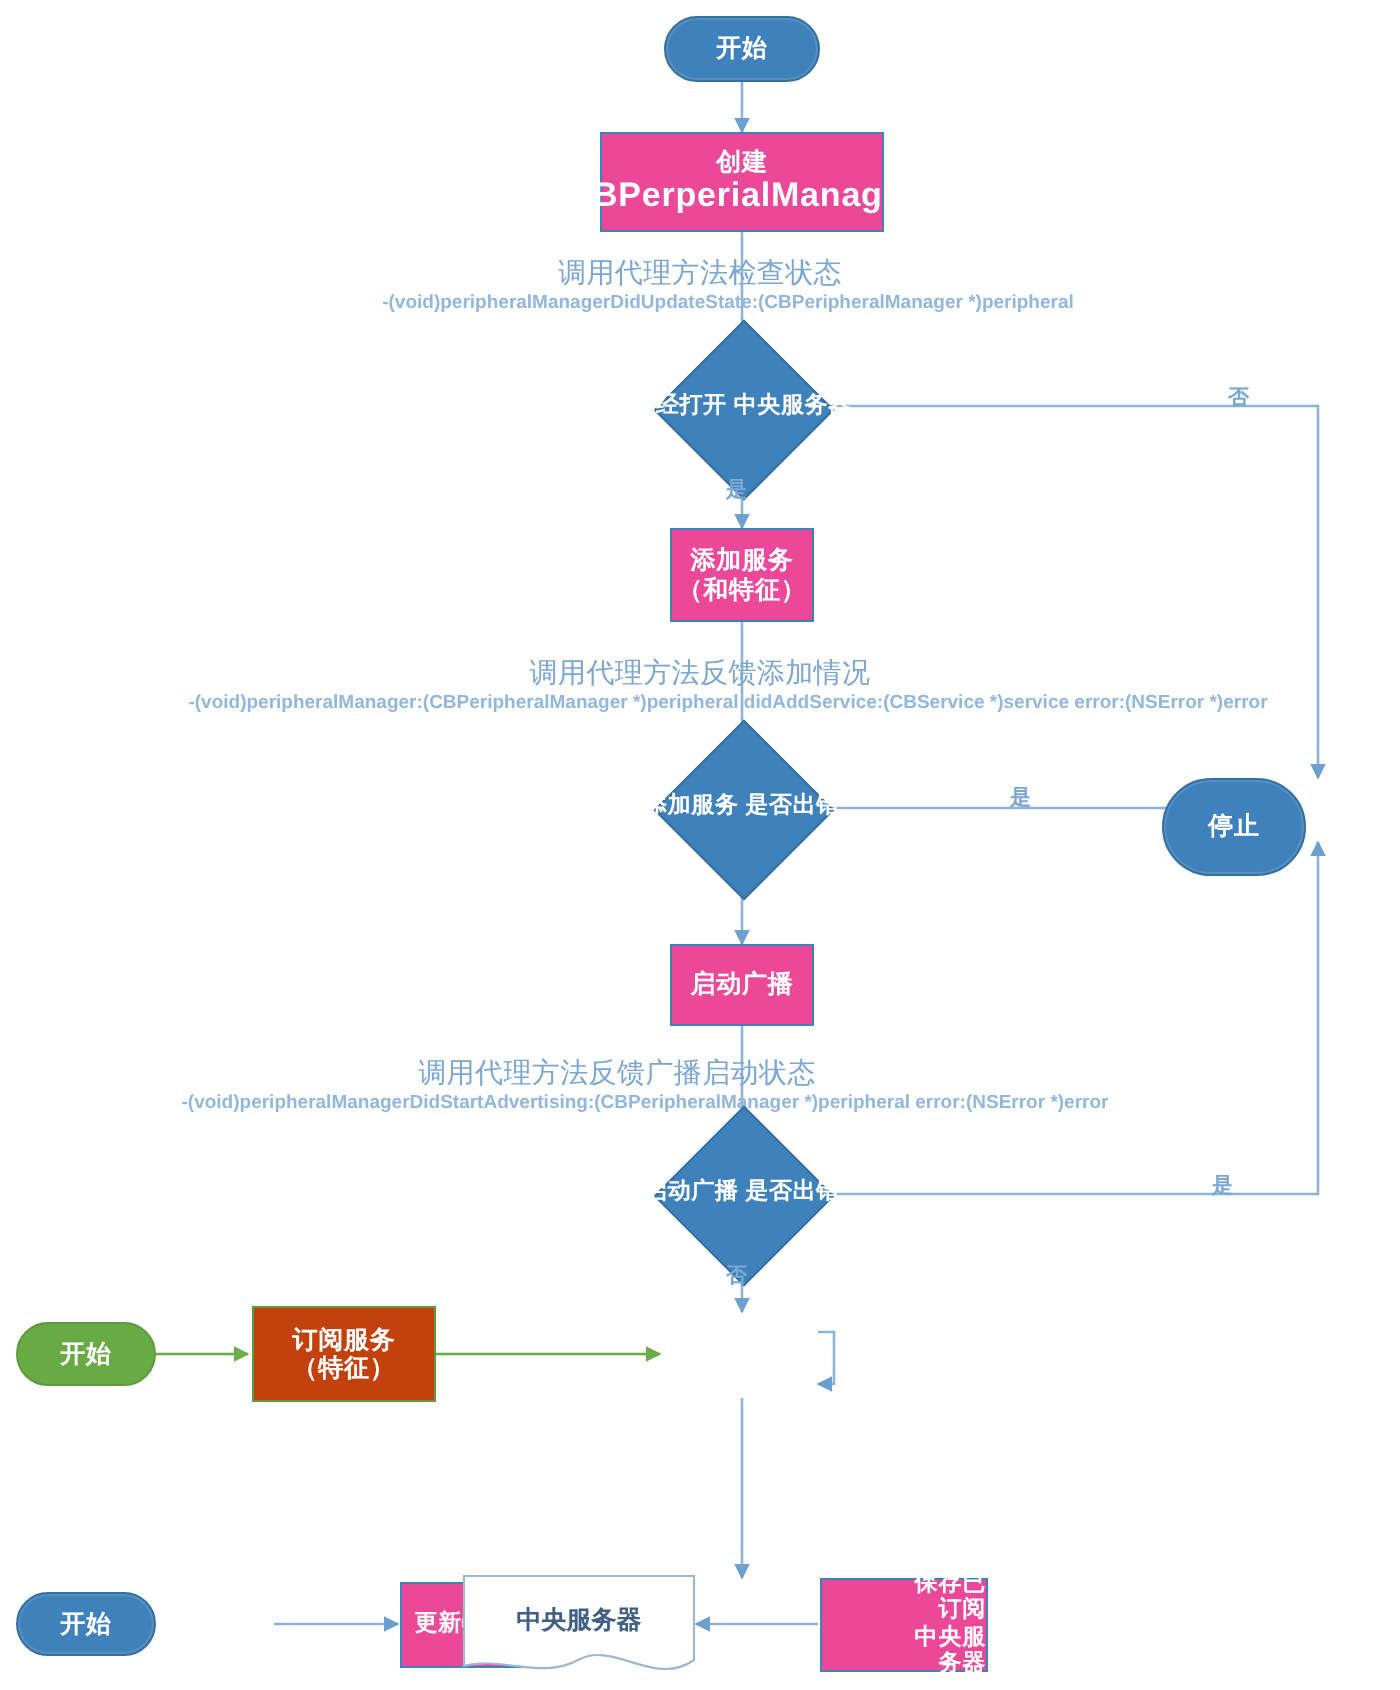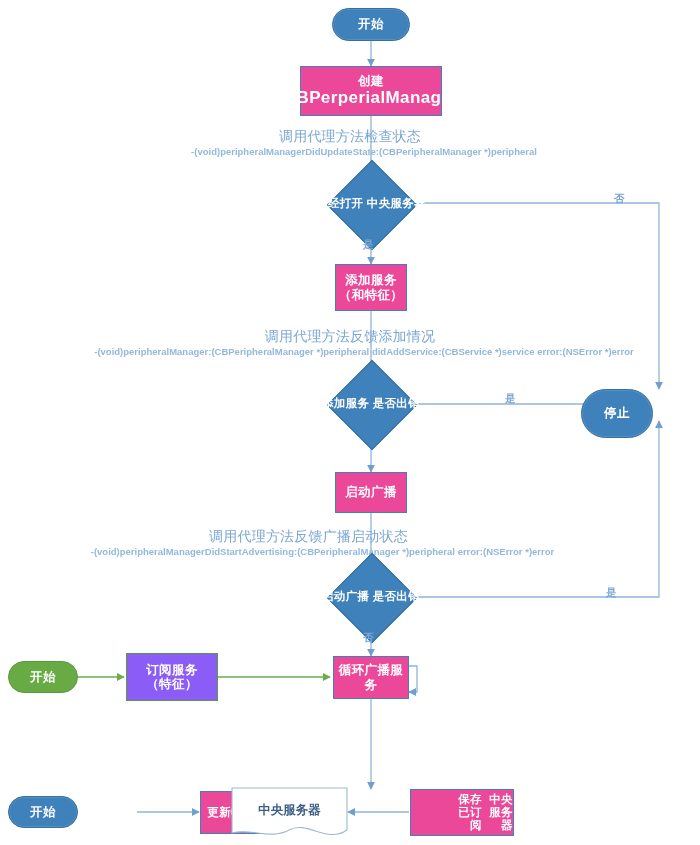--- a/index.html
+++ b/index.html
@@ -10,21 +10,21 @@
 
   .node{position:absolute;box-sizing:border-box;display:flex;align-items:center;
         justify-content:center;text-align:right;color:#ffffff;line-height:1.15;
         font-size:12.5px;font-weight:600;letter-spacing:.4px;}
   .node span{display:block;}
 
   .term-blue{background:#3f81bb;border:1px solid #35719f;border-radius:999px;
              box-shadow:inset 0 0 0 1px rgba(255,255,255,.12);}
   .term-green{background:#68ab45;border:1px solid #5c9b3c;border-radius:999px;}
   .proc-blue{background:#ec4899;border:1px solid #3f81bb;}
-  .proc-green{background:#8b5cf6;border:1px solid #5d9c3e;}
+  .proc-green{background:#c2410c;border:1px solid #5d9c3e;}
 
   .diamond{position:absolute;display:flex;align-items:center;justify-content:center;}
   .diamond .dshape{position:absolute;left:0;top:0;width:100%;height:100%;
        background:#3f81bb;border:1px solid #35719f;
        transform:rotate(45deg);}
   .diamond .dlabel{position:relative;z-index:3;color:#fff;font-size:11.5px;
        font-weight:600;line-height:1.18;text-align:center;letter-spacing:.3px;
        white-space:nowrap;}
 
   .docshape{position:absolute;}
@@ -150,41 +150,37 @@
 
   <div class="node term-green" style="left:8px;top:661px;width:70px;height:32px;">
     <span>开始</span>
   </div>
 
   <div class="node proc-green" style="left:126px;top:653px;width:92px;height:48px;flex-direction:column;">
     <span>订阅服务</span>
     <span>（特征）</span>
   </div>
 
-  <div class="node proc-blue" style="left:333px;top:656px;width:76px;height:43px;flex-direction:column;">
-    <span>循环广播服</span>
-    <span>务</span>
-  </div>
 
 
   <div class="node term-blue" style="left:8px;top:796px;width:70px;height:32px;">
     <span>开始</span>
   </div>
 
   <div class="node proc-blue" style="left:200px;top:791px;width:74px;height:43px;">
     <span style="font-size:11.5px;">更新特征值</span>
   </div>
 
   <div class="docshape" style="left:231px;top:787px;width:117px;height:53px;">
     <svg width="117" height="53" viewBox="0 0 117 53" style="position:absolute;left:0;top:0;">
       <path d="M1,1 L116,1 L116,43 C96,57 76,33 58,43 C40,53 20,41 1,46 Z" fill="#ffffff" stroke="#9db9cf" stroke-width="1.1"></path>
     </svg>
     <div class="dtext">
       <span>中央服务器</span>
     </div>
   </div>
 
-  <div class="node proc-blue" style="left:410px;top:789px;width:104px;height:47px;flex-direction:row;padding-left:40px;">
+  <div class="node proc-blue" style="left:410px;top:789px;width:84px;height:47px;flex-direction:column;padding-left:40px;">
     <span style="font-size:11.5px;">保存已订阅</span>
     <span style="font-size:11.5px;">中央服务器</span>
   </div>
 
 </div>
 
 </body></html>

